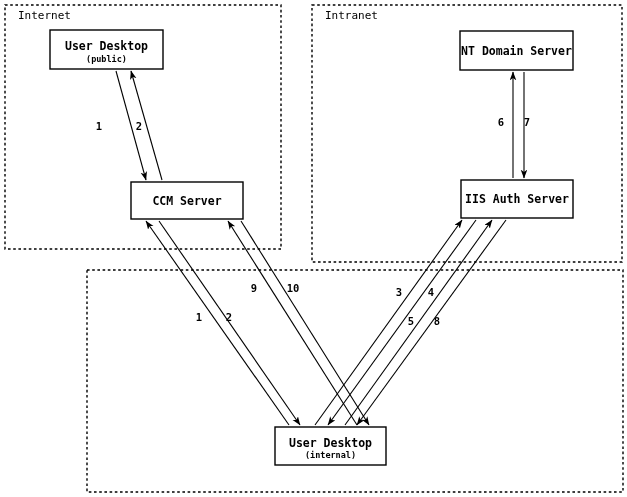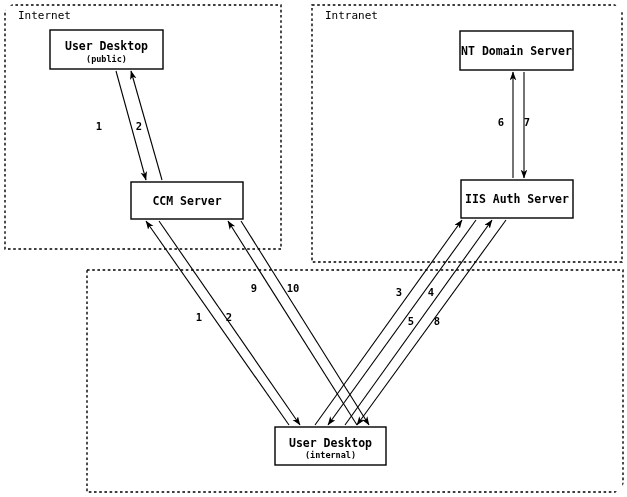--- a/index.html
+++ b/index.html
@@ -9,21 +9,20 @@
   }
   body {
     font-family: "DejaVu Sans Mono", monospace;
   }
   #diagram-root {
     position: relative;
     width: 627px;
     height: 497px;
     background: #ffffff;
     overflow: hidden;
-    border-radius: 26px;
   }
   #diagram-svg {
     position: absolute;
     left: 0;
     top: 0;
     width: 627px;
     height: 497px;
   }
   .zone-label {
     font-family: "DejaVu Sans Mono", monospace;

